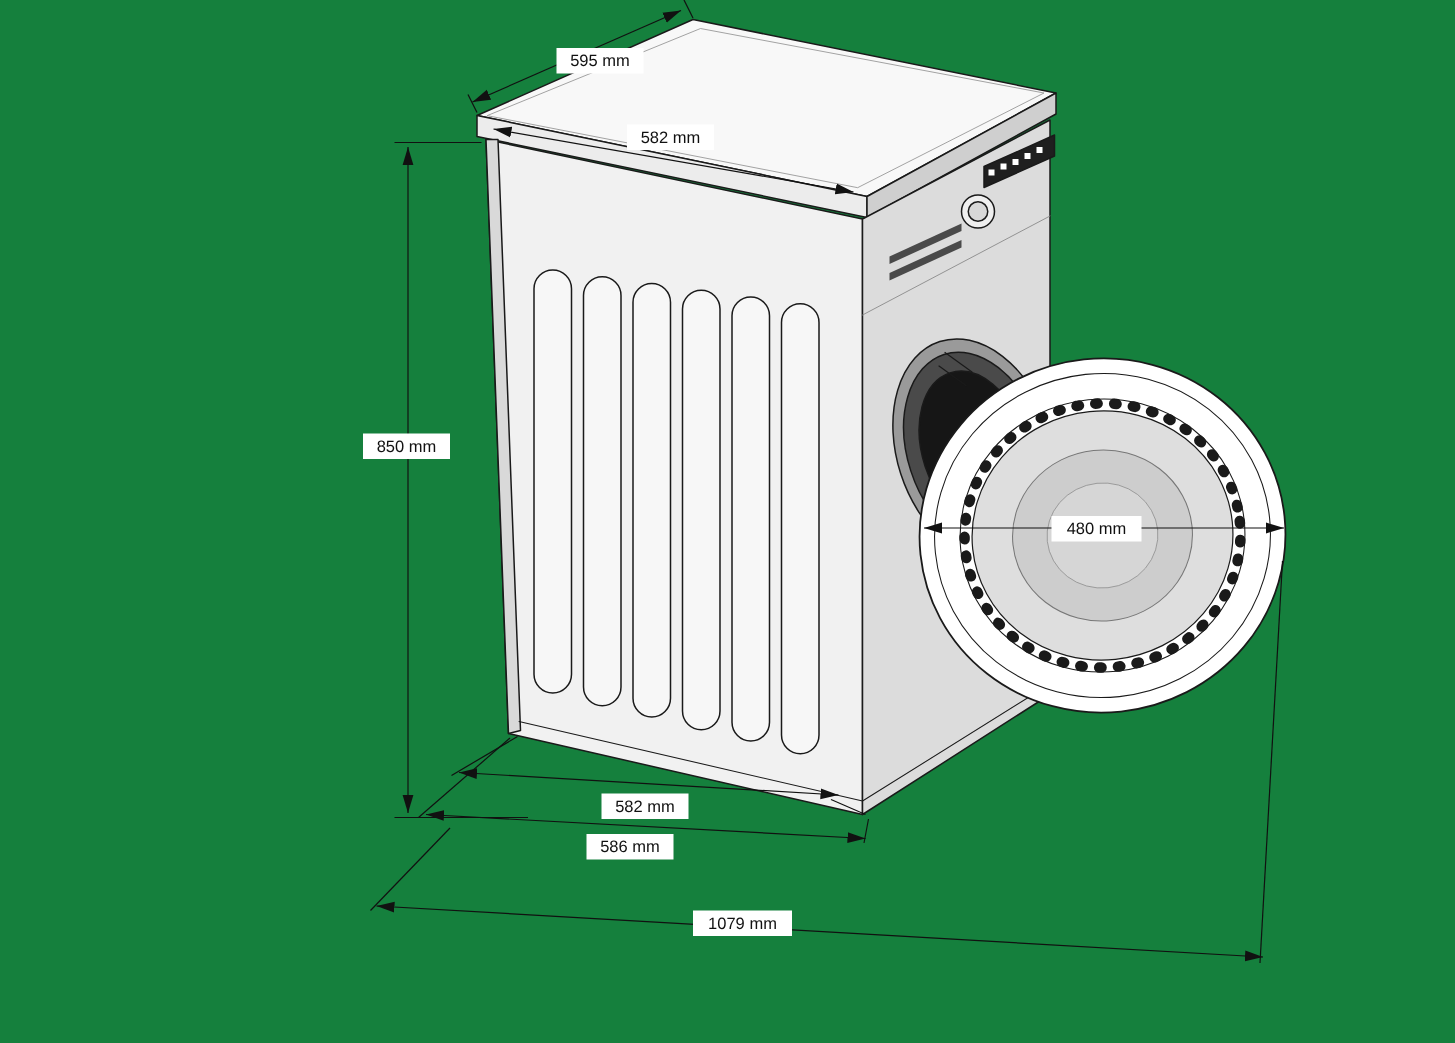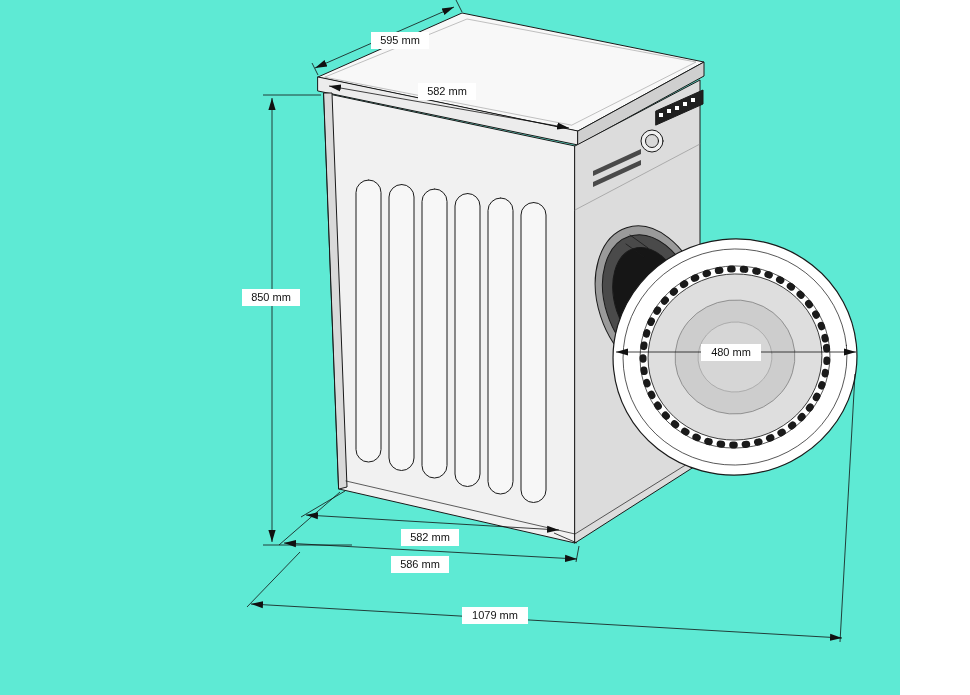--- a/index.html
+++ b/index.html
@@ -3,23 +3,23 @@
 <meta charset="utf-8">
 <style>
   html, body {
     margin: 0;
     padding: 0;
     background: #ffffff;
     font-family: "Liberation Sans", sans-serif;
   }
   .stage {
     position: relative;
-    width: 900px;
+    width: 970px;
     height: 695px;
-    background: #5eead4;
+    background: #15803d;
     overflow: hidden;
   }
   svg { display: block; }
   .dim-label {
     font-family: "Liberation Sans", sans-serif;
     font-size: 11px;
     fill: #111;
   }
 </style>
 </head>

